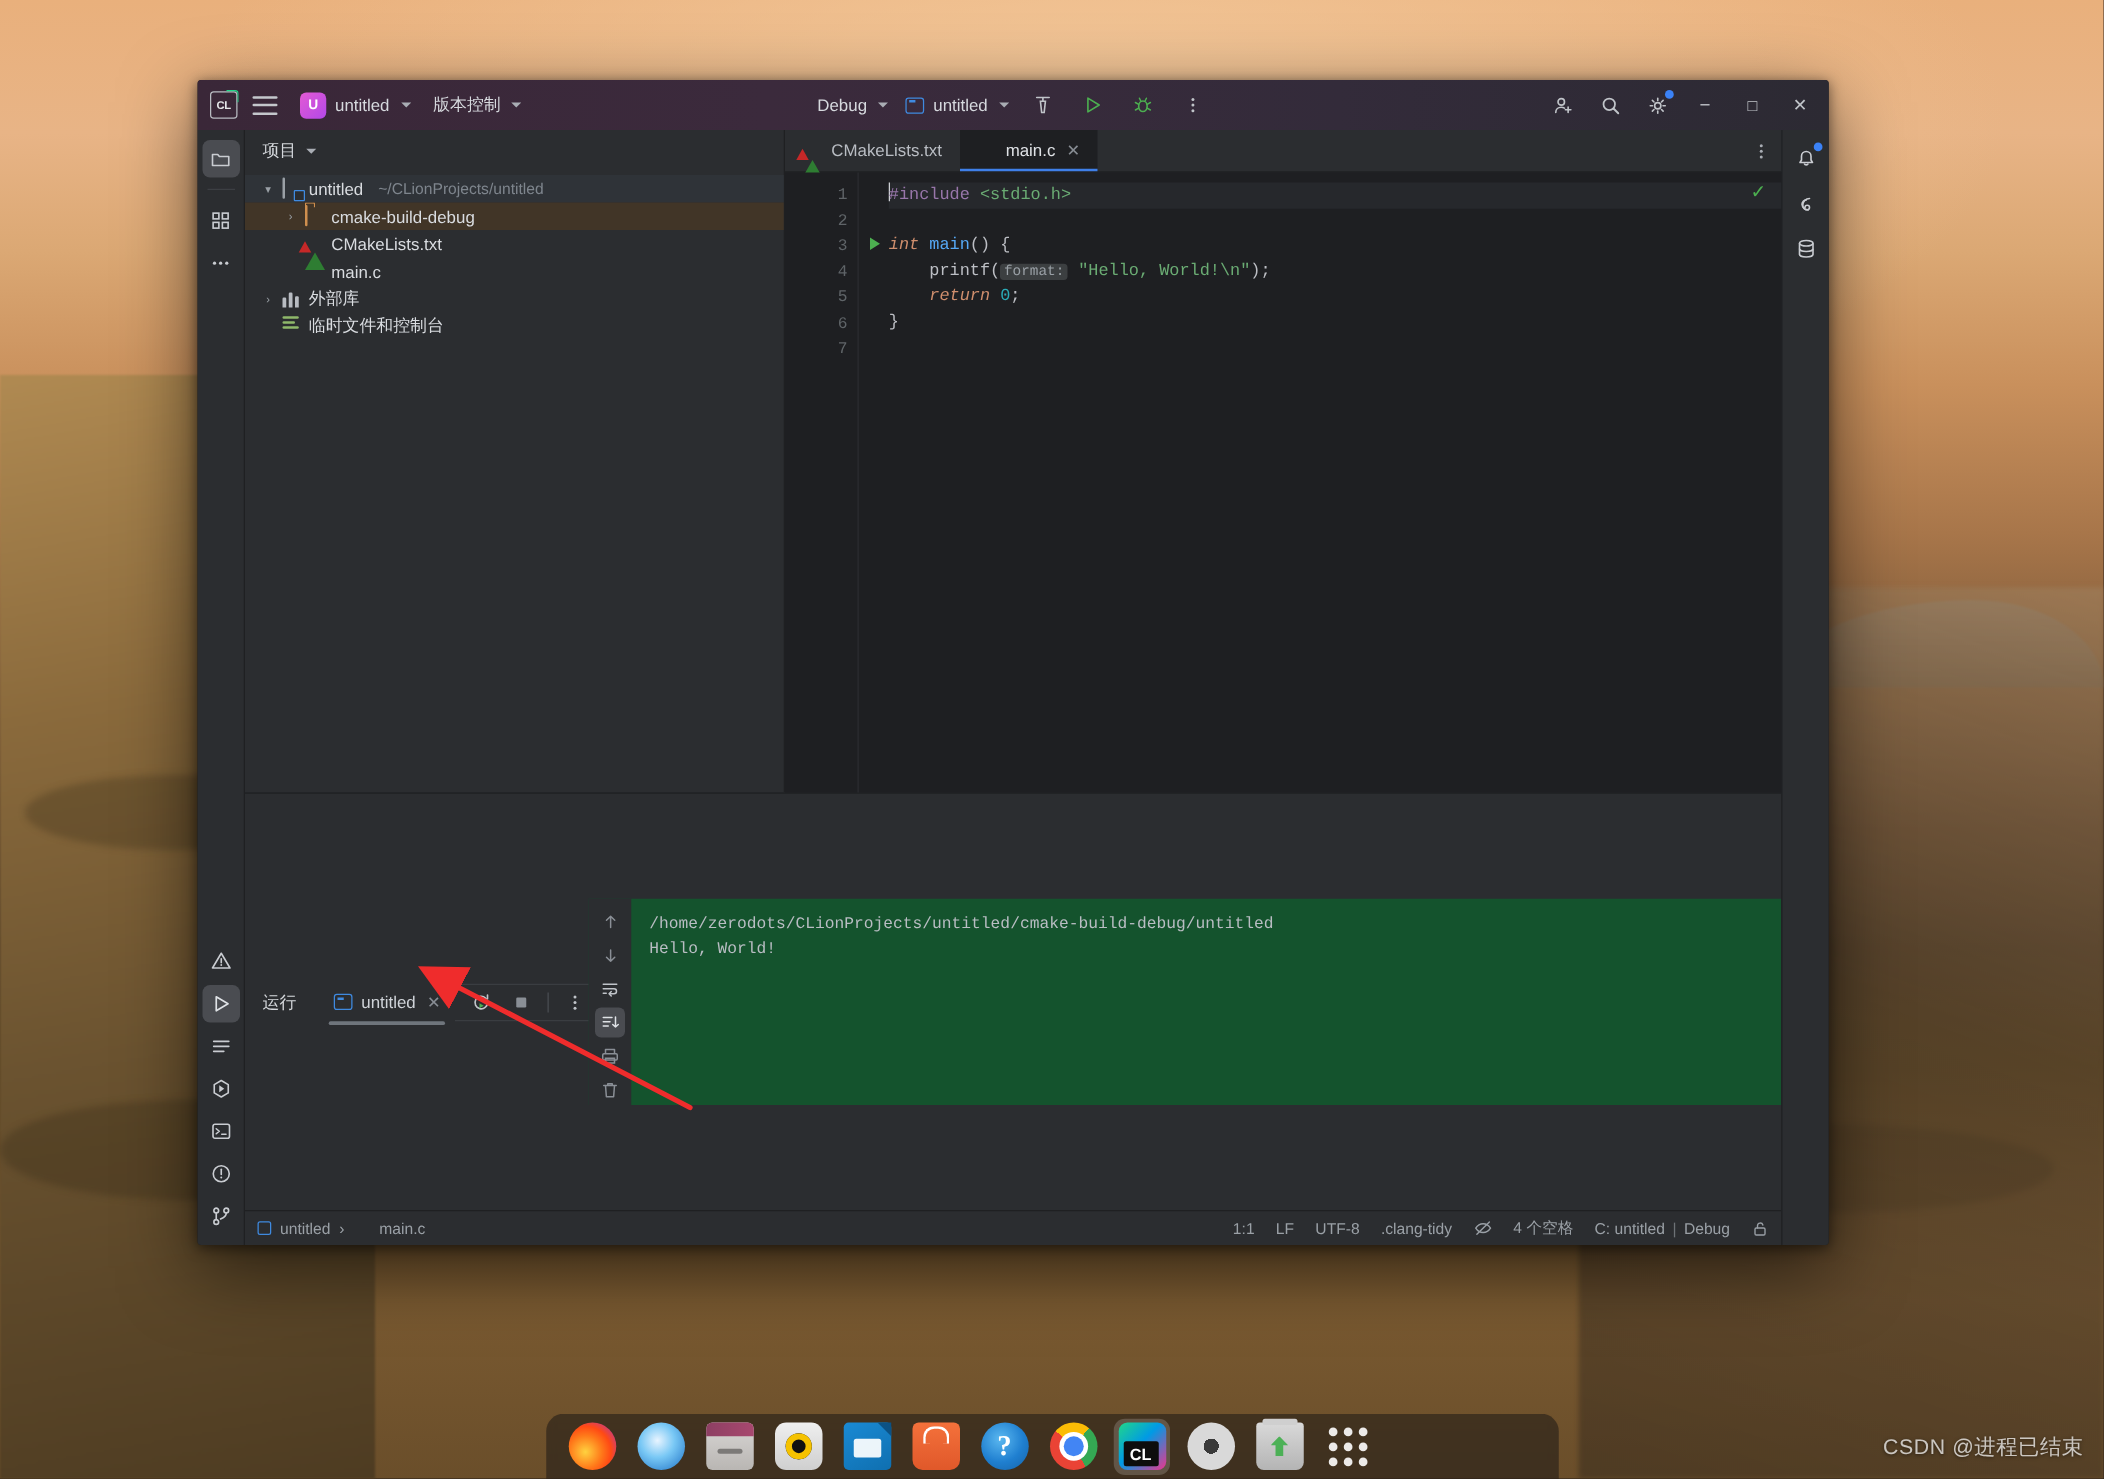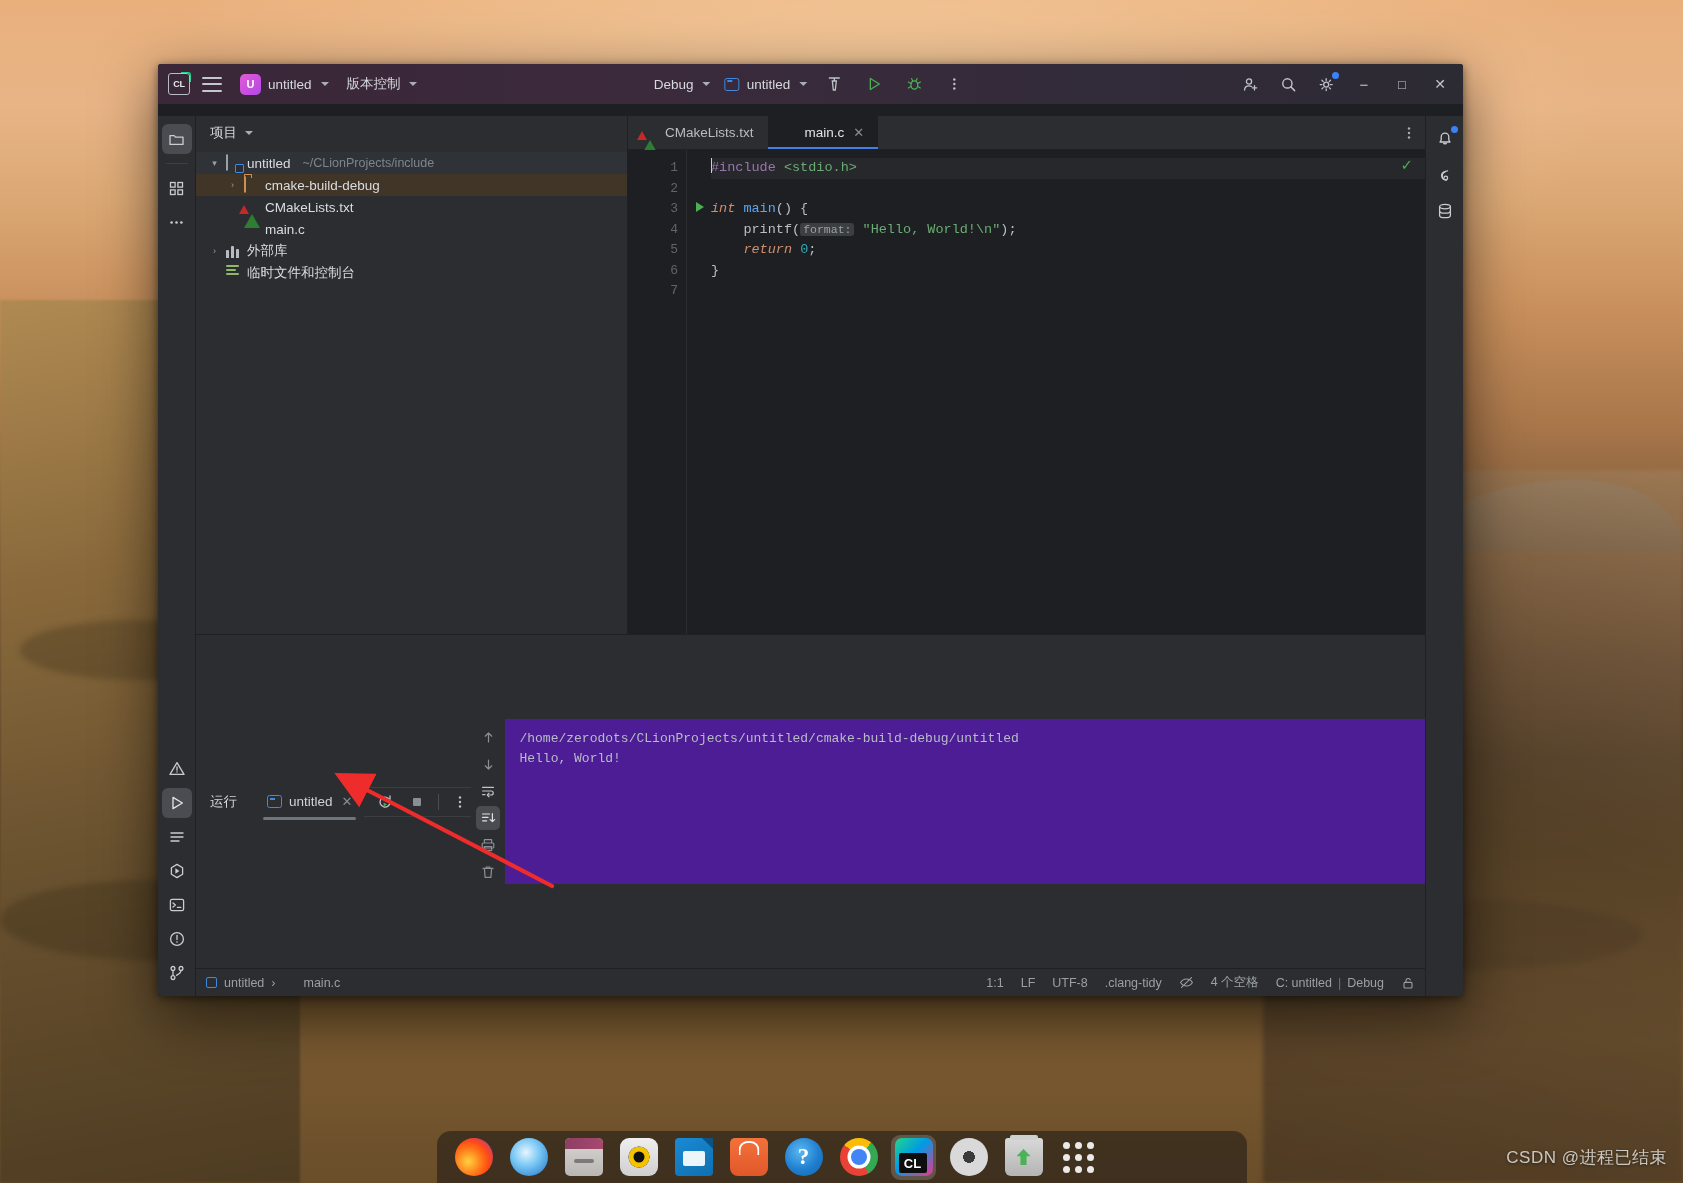--- a/index.html
+++ b/index.html
@@ -105,21 +105,20 @@
   #ide {
     position: absolute; left: 158px; top: 64px;
     width: 1305px; height: 932px;
     background: #1e1f22;
     border-radius: 3px;
     box-shadow: 0 18px 60px rgba(0,0,0,.58), 0 2px 10px rgba(0,0,0,.5);
     display: flex; flex-direction: column;
     overflow: hidden;
     color: #cdd0d4;
     font-size: 13px;
-    gap: 12px;
   }
 
   
   #titlebar {
     height: 40px; flex: none;
     background: linear-gradient(90deg, #3a2738 0%, #3b2a3c 35%, #332b3a 70%, #2c2a33 100%);
     display: flex; align-items: center; gap: 10px;
     padding: 0 6px 0 10px;
     position: relative;
   }
@@ -229,21 +228,21 @@
 
   
   #run-panel { height:334px; flex:none; background:#2b2d30; border-top:1px solid #1f2022; display:flex; flex-direction:row;align-items:center;}
   #run-tabs { height:36px; flex:none; display:flex; align-items:stretch; padding-left:14px; }
   .rlabel { display:flex; align-items:center; font-size:13.5px; color:#d5d8dc; padding-right:18px; }
   .rtab { display:flex; align-items:center; gap:7px; padding:0 12px; font-size:13.5px; color:#cfd3d8; position:relative; cursor:pointer;}
   .rtab.active:after{ content:""; position:absolute; left:8px; right:8px; bottom:0; height:2.5px; background:#6f757c; border-radius:2px;}
   #run-toolbar { height:30px; flex:none; display:flex; align-items:center; gap:10px; padding-left:10px; border-top:1px solid #3a3d41; border-bottom:1px solid #3a3d41;}
   .rt-btn { width:22px;height:22px; display:flex;align-items:center;justify-content:center; cursor:pointer; border-radius:4px;}
   .vline { width:1px; height:16px; background:#4a4d52; }
-  #run-body { flex:1; display:flex; min-height:0; background:#4c1d95;}
+  #run-body { flex:1; display:flex; min-height:0; background:#14532d;}
   #run-side { width:34px; flex:none; background:#2b2d30; display:flex; flex-direction:column; align-items:center; padding-top:6px; gap:3px;}
   .rs-btn { width:24px;height:24px; border-radius:5px; display:flex;align-items:center;justify-content:center; cursor:pointer;}
   .rs-btn.active{ background:#4a4c51;}
   #console {
     flex:1; padding:10px 14px; min-width:0;
     font-family:"Liberation Mono","DejaVu Sans Mono",monospace;
     font-size:13px; line-height:20px; color:#b9bdc3; white-space:pre-wrap;
   }
   .cn-line { min-height:20px; }
   .cn-exit { font-family:"Liberation Sans",sans-serif; font-size:13px; color:#b9bdc3;}
@@ -437,21 +436,21 @@
         <div id="project-panel">
           <div class="panel-head">
             <span>项目</span>
             <span class="chev"></span>
           </div>
           <div class="tree" id="tree-root">
               <div class="tree-row sel-blue" style="padding-left: 12px;">
                 <span class="tw">▾</span>
                 <span class="ico-16"><span class="folder-proj"></span></span>
                 <span class="tree-label">untitled</span>
-                <span class="tree-sub">~/CLionProjects/include</span>
+                <span class="tree-sub">~/CLionProjects/untitled</span>
               </div>
               <div class="tree-row sel-brown" style="padding-left: 30px;">
                 <span class="tw">›</span>
                 <span class="ico-16"><span class="folder-orange"></span></span>
                 <span class="tree-label">cmake-build-debug</span>
               </div>
               <div class="tree-row" style="padding-left: 30px;">
                 <span class="tw empty">›</span>
                 <span class="ico-16"><span class="cmake-ico"></span></span>
                 <span class="tree-label">CMakeLists.txt</span>

